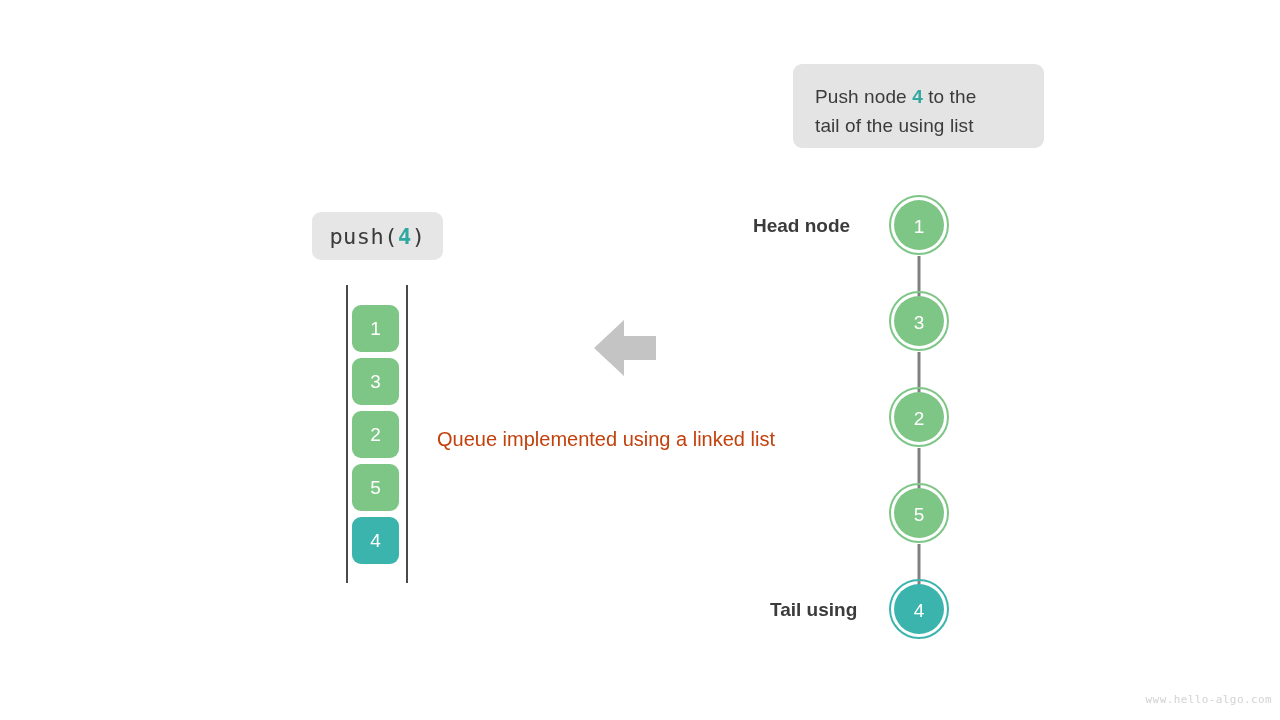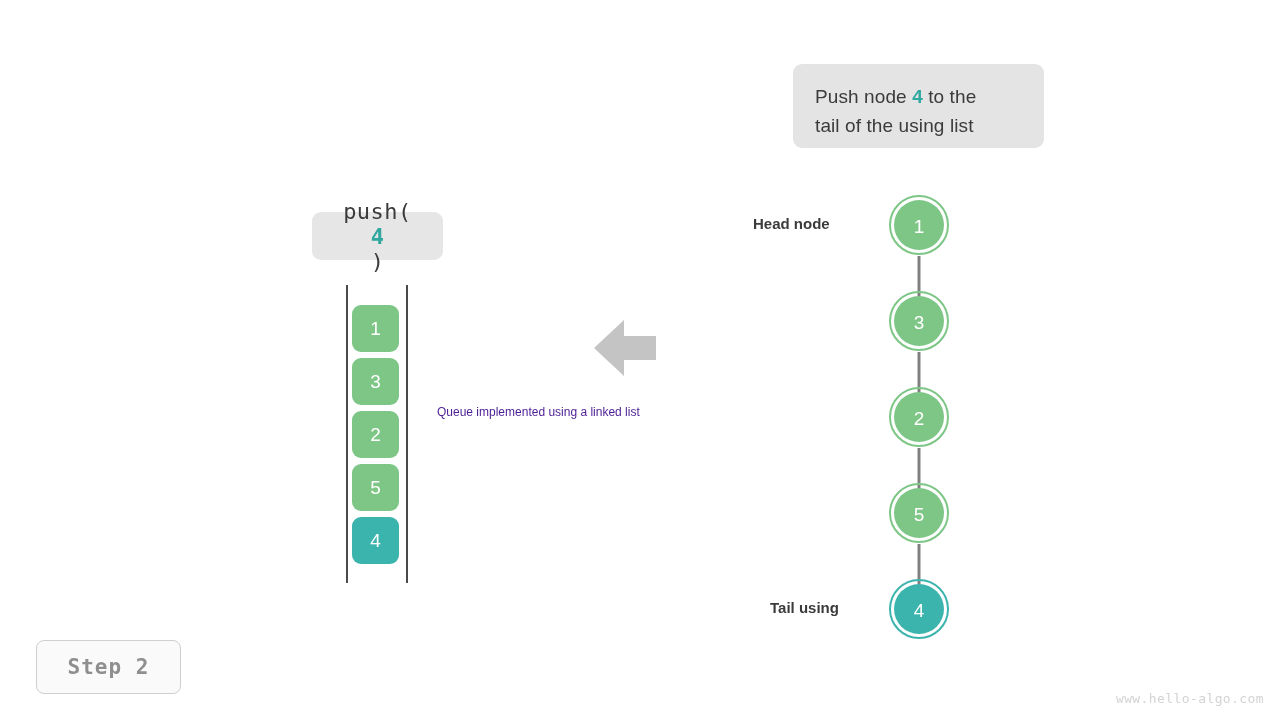--- a/index.html
+++ b/index.html
@@ -49,21 +49,20 @@
     height: 48px;
     background: #e6e6e6;
     border-radius: 9px;
     display: flex;
     align-items: center;
     justify-content: center;
     font-family: "DejaVu Sans Mono", monospace;
     font-size: 22px;
     color: #3b3b3b;
     letter-spacing: 0.5px;
-    flex-direction: column;
   }
   .op-label .hl {
     color: #30a8a0;
     font-weight: bold;
   }
 
   
   .col-rail {
     position: absolute;
     width: 2px;
@@ -97,43 +96,43 @@
   .block-arrow {
     position: absolute;
     left: 594px;
     top: 318px;
   }
 
   
   .caption {
     position: absolute;
     left: 437px;
-    top: 405px;
-    font-size: 12px;
-    color: #4c1d95;
+    top: 428px;
+    font-size: 20px;
+    color: #c2410c;
     white-space: nowrap;
   }
 
   
   .ll-svg {
     position: absolute;
     left: 860px;
     top: 180px;
   }
   .node-num {
     fill: #ffffff;
     font-family: "Liberation Sans", sans-serif;
     font-size: 19px;
     text-anchor: middle;
     dominant-baseline: central;
   }
 
   .ll-label {
     position: absolute;
-    font-size: 15px;
+    font-size: 19px;
     font-weight: bold;
     color: #3b3b3b;
     white-space: nowrap;
   }
   .ll-label.head { left: 753px; top: 215px; }
   .ll-label.tail { left: 770px; top: 599px; }
 
   
   .step-badge {
     position: absolute;
@@ -151,24 +150,24 @@
     font-family: "DejaVu Sans Mono", monospace;
     font-size: 21px;
     font-weight: bold;
     color: #8f8f8f;
     letter-spacing: 1px;
   }
 
   
   .watermark {
     position: absolute;
-    right: 16px;
+    right: 8px;
     bottom: 14px;
     font-family: "DejaVu Sans Mono", monospace;
-    font-size: 13px;
+    font-size: 11px;
     color: #d3d3d3;
     letter-spacing: 0.4px;
   }
 </style>
 </head>
 <body>
 
 <div id="stage">
 
   <div class="callout">
@@ -249,17 +248,16 @@
     <g>
       <circle cx="59" cy="429" r="29" fill="none" stroke="#3cb4ae" stroke-width="2"></circle>
       <circle cx="59" cy="429" r="25" fill="#3cb4ae"></circle>
       <text class="node-num" x="59" y="430">4</text>
     </g>
   </svg>
 
   <div class="ll-label head">Head node</div>
   <div class="ll-label tail">Tail using</div>
 
-  <div class="step-badge">Step 2</div>
 
   <div class="watermark">www.hello-algo.com</div>
 
 </div>
 
 </body></html>

